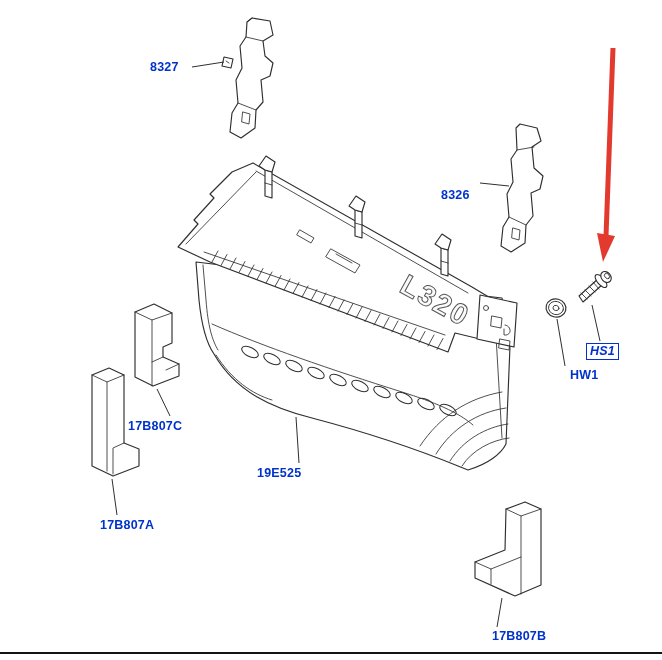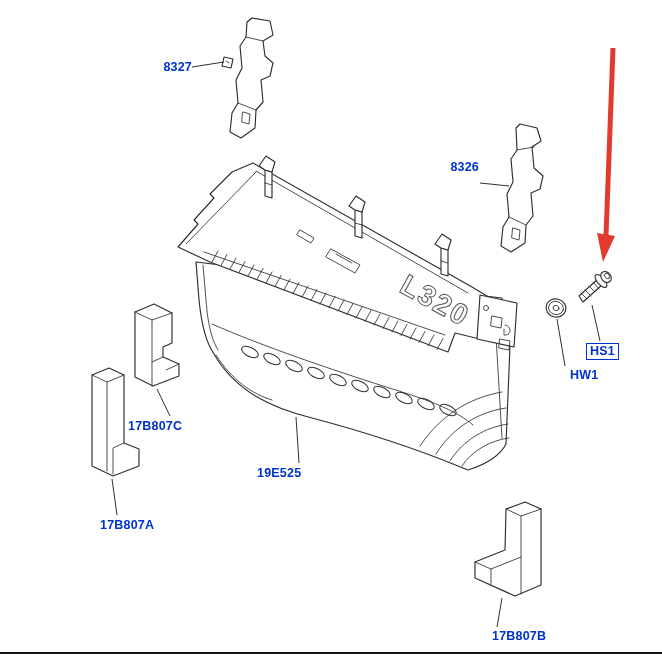--- a/index.html
+++ b/index.html
@@ -14,24 +14,25 @@
   .callout{
     position:absolute;
     color:var(--label,#0033cc);
     font-weight:bold;
     font-size:12.5px;
     letter-spacing:.2px;
     white-space:nowrap;
     cursor:pointer;
     line-height:14px;
   }
-  .callout.right{text-align:right}
+  .callout.right{text-align:left}
   .callout.boxed{
     border:1px solid var(--label,#0033cc);
     padding:0 3px 1px 3px;
+    font-style:italic;
   }
   .shape{fill:#ffffff;stroke:var(--line,#2f2f2f);stroke-width:1.15;stroke-linejoin:round;stroke-linecap:round}
   .ln{fill:none;stroke:var(--line,#2f2f2f);stroke-width:1.05;stroke-linejoin:round;stroke-linecap:round}
   .thin{stroke-width:.85}
   .leader{stroke:var(--line,#2f2f2f);stroke-width:1;fill:none}
   .emboss{
     font-family:"Liberation Sans",sans-serif;
     font-weight:bold;font-size:29px;letter-spacing:2px;
     fill:#fafafa;stroke:#565656;stroke-width:1;
   }
@@ -195,21 +196,21 @@
     <g>
       <line class="arrow-line" x1="613" y1="48" x2="606" y2="236"></line>
       <polygon class="arrow-head" points="597,233 615,236 603,262"></polygon>
     </g>
 
     <line class="bottom-rule" x1="0" y1="653" x2="662" y2="653"></line>
   </svg>
 
   <div class="callout right" style="left:150px;top:60px;width:42px">8327</div>
 
-  <div class="callout right" style="left:441px;top:160px;width:38px">8326</div>
+  <div class="callout right" style="left:441px;top:188px;width:38px">8326</div>
 
   <div class="callout" style="left:128px;top:419px">17B807C</div>
 
   <div class="callout" style="left:100px;top:518px">17B807A</div>
 
   <div class="callout" style="left:257px;top:466px">19E525</div>
 
   <div class="callout" style="left:492px;top:629px">17B807B</div>
 
   <div class="callout" style="left:570px;top:368px">HW1</div>

